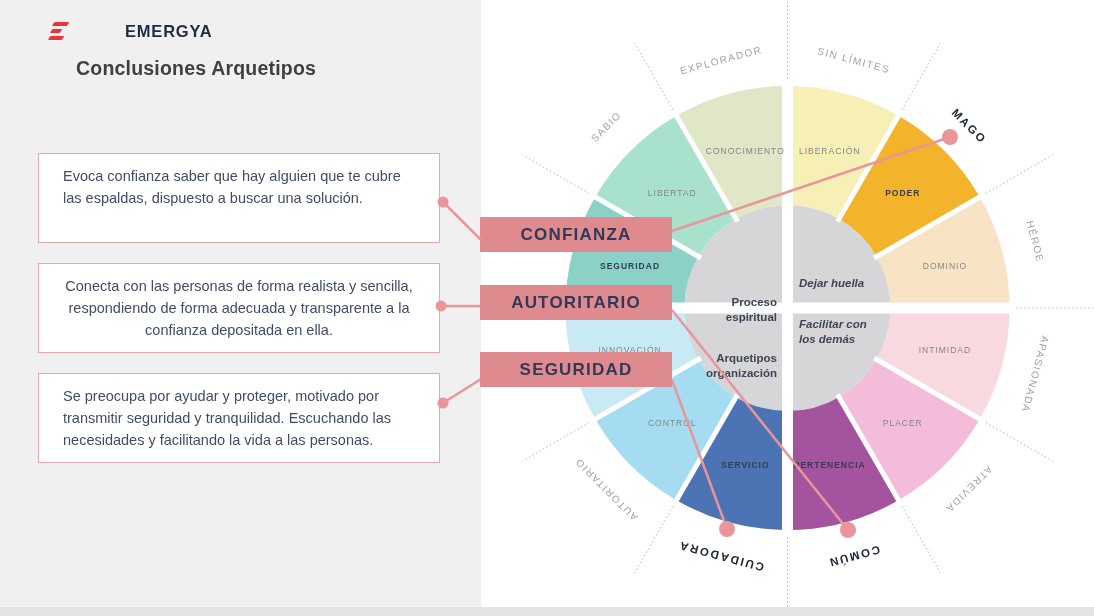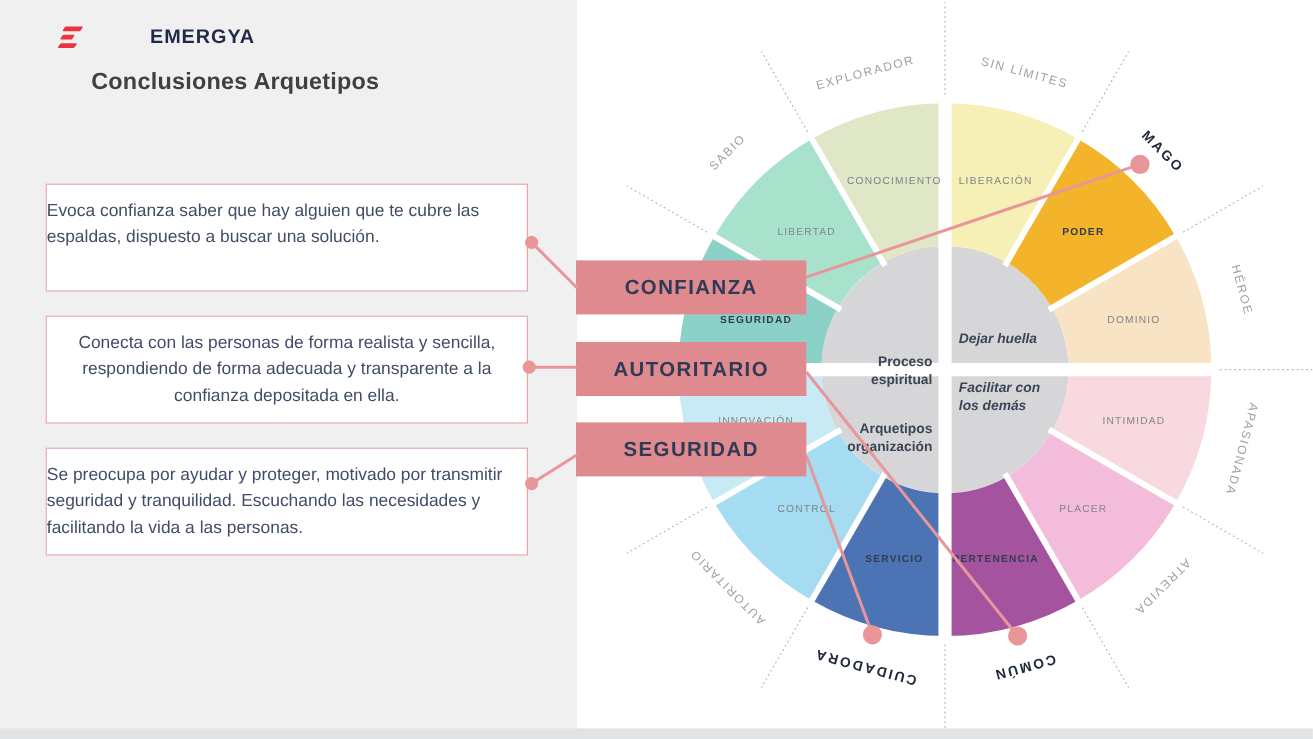--- a/index.html
+++ b/index.html
@@ -20,29 +20,29 @@
   .logo-icon .b2{top:8px;left:3px;width:10px;}
   .logo-icon .b3{top:15px;left:1px;width:14px;}
   .logo-text{font-size:16.5px;font-weight:800;color:#1E2A47;letter-spacing:0.8px;margin-left:7px;}
 
   .page-title{position:absolute;left:48px;top:57px;font-size:19.5px;font-weight:700;color:#404040;letter-spacing:0.2px;z-index:2;margin-left:28px;}
 
   
   .desc-card{
     position:absolute;left:38px;width:402px;height:90px;box-sizing:border-box;
     background:#ffffff;border:1.5px solid #E7A8AA;z-index:2;
-    padding:12px 0;font-size:14.5px;line-height:1.5;color:#414D66;
+    padding:12px 24px;font-size:14.5px;line-height:1.5;color:#414D66;
   }
   #desc-1{top:153px;}
   #desc-2{top:263px;text-align:center;}
   #desc-3{top:373px;}
 
   
   .pill{
-    position:absolute;left:480px;width:192px;height:45px;background:#DE8A8E;z-index:3;
+    position:absolute;left:480px;width:192px;height:35px;background:#DE8A8E;z-index:3;
     display:flex;align-items:center;justify-content:center;
     font-size:17px;font-weight:600;color:#2E3A56;letter-spacing:1.2px;
   }
   #pill-1{top:217px;}
   #pill-2{top:285px;}
   #pill-3{top:352px;}
 
   
   #wheel-svg{position:absolute;left:0;top:0;z-index:1;font-family:"Liberation Sans", sans-serif;}
   #connector-svg{position:absolute;left:0;top:0;z-index:4;pointer-events:none;}

